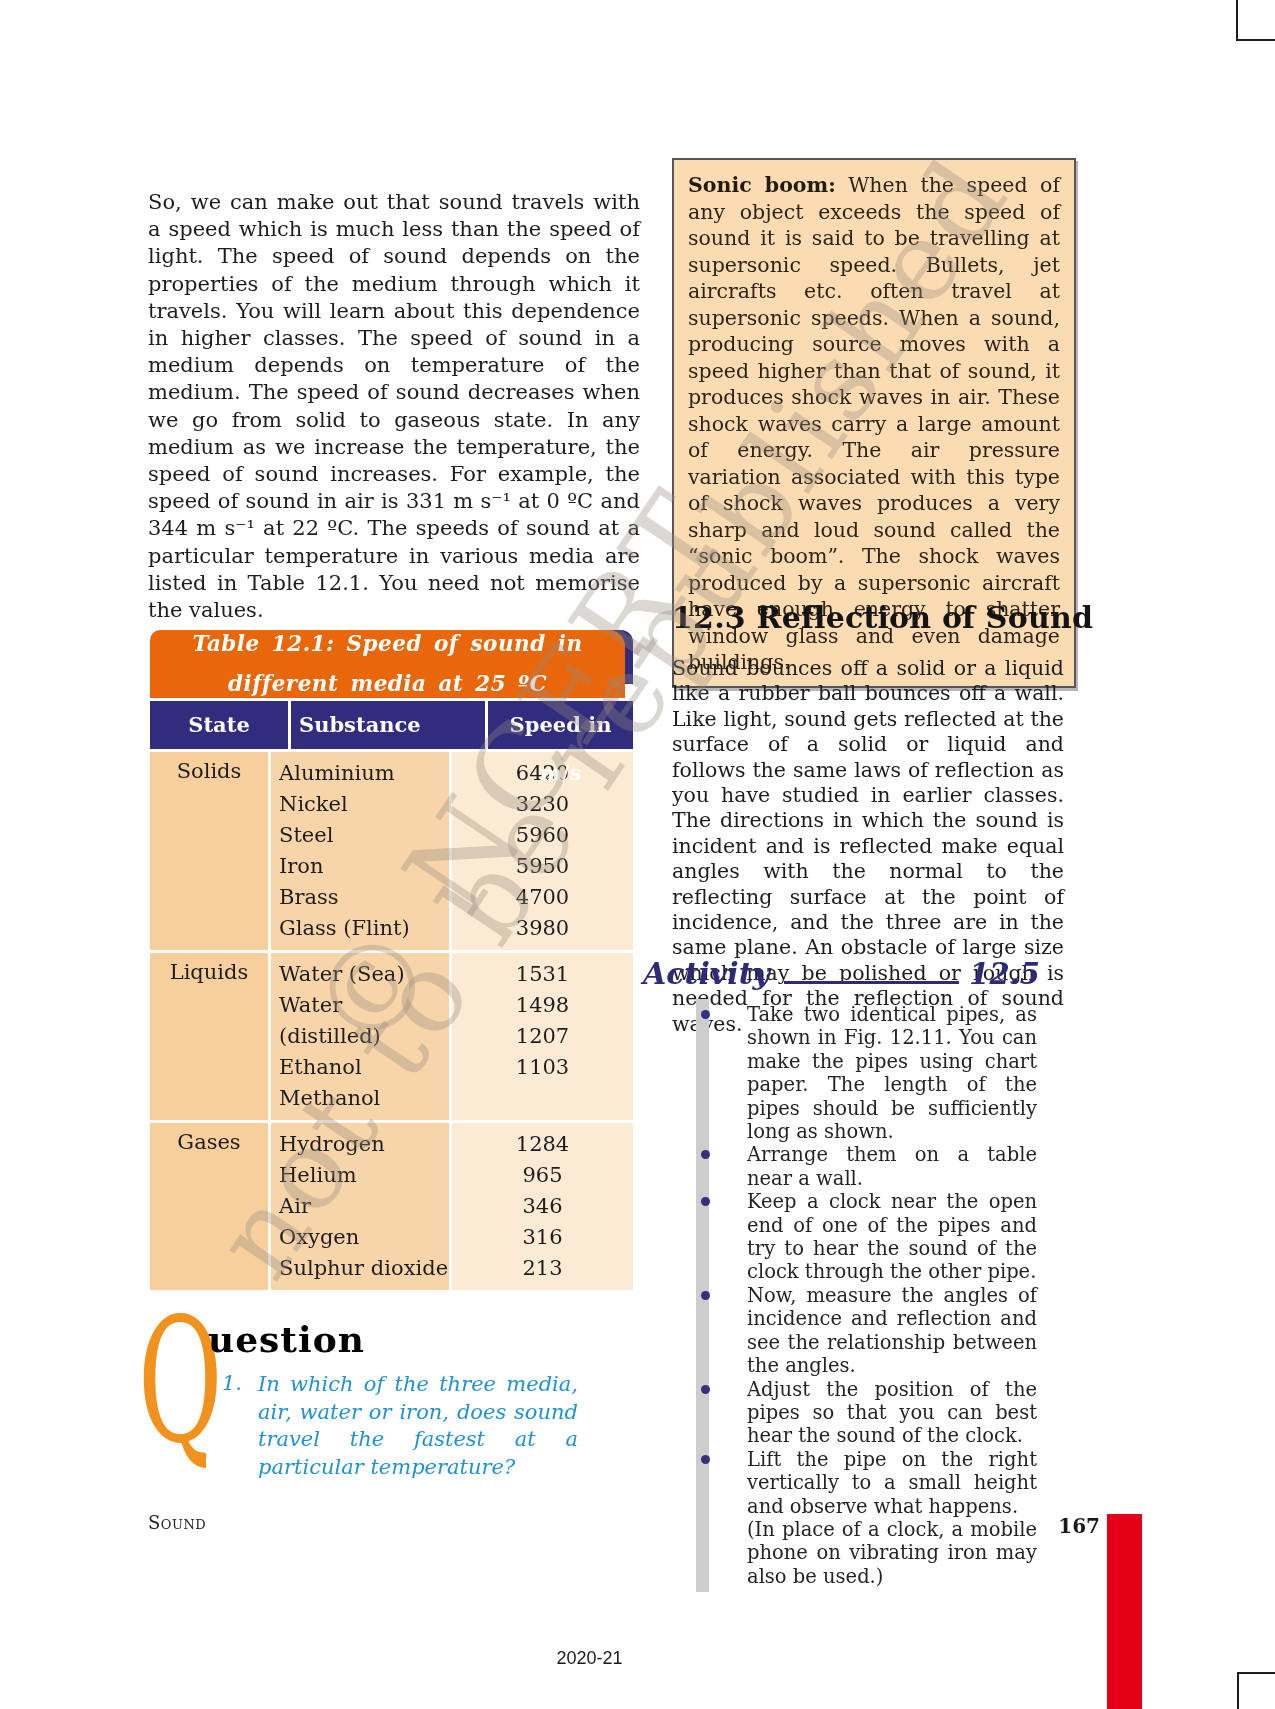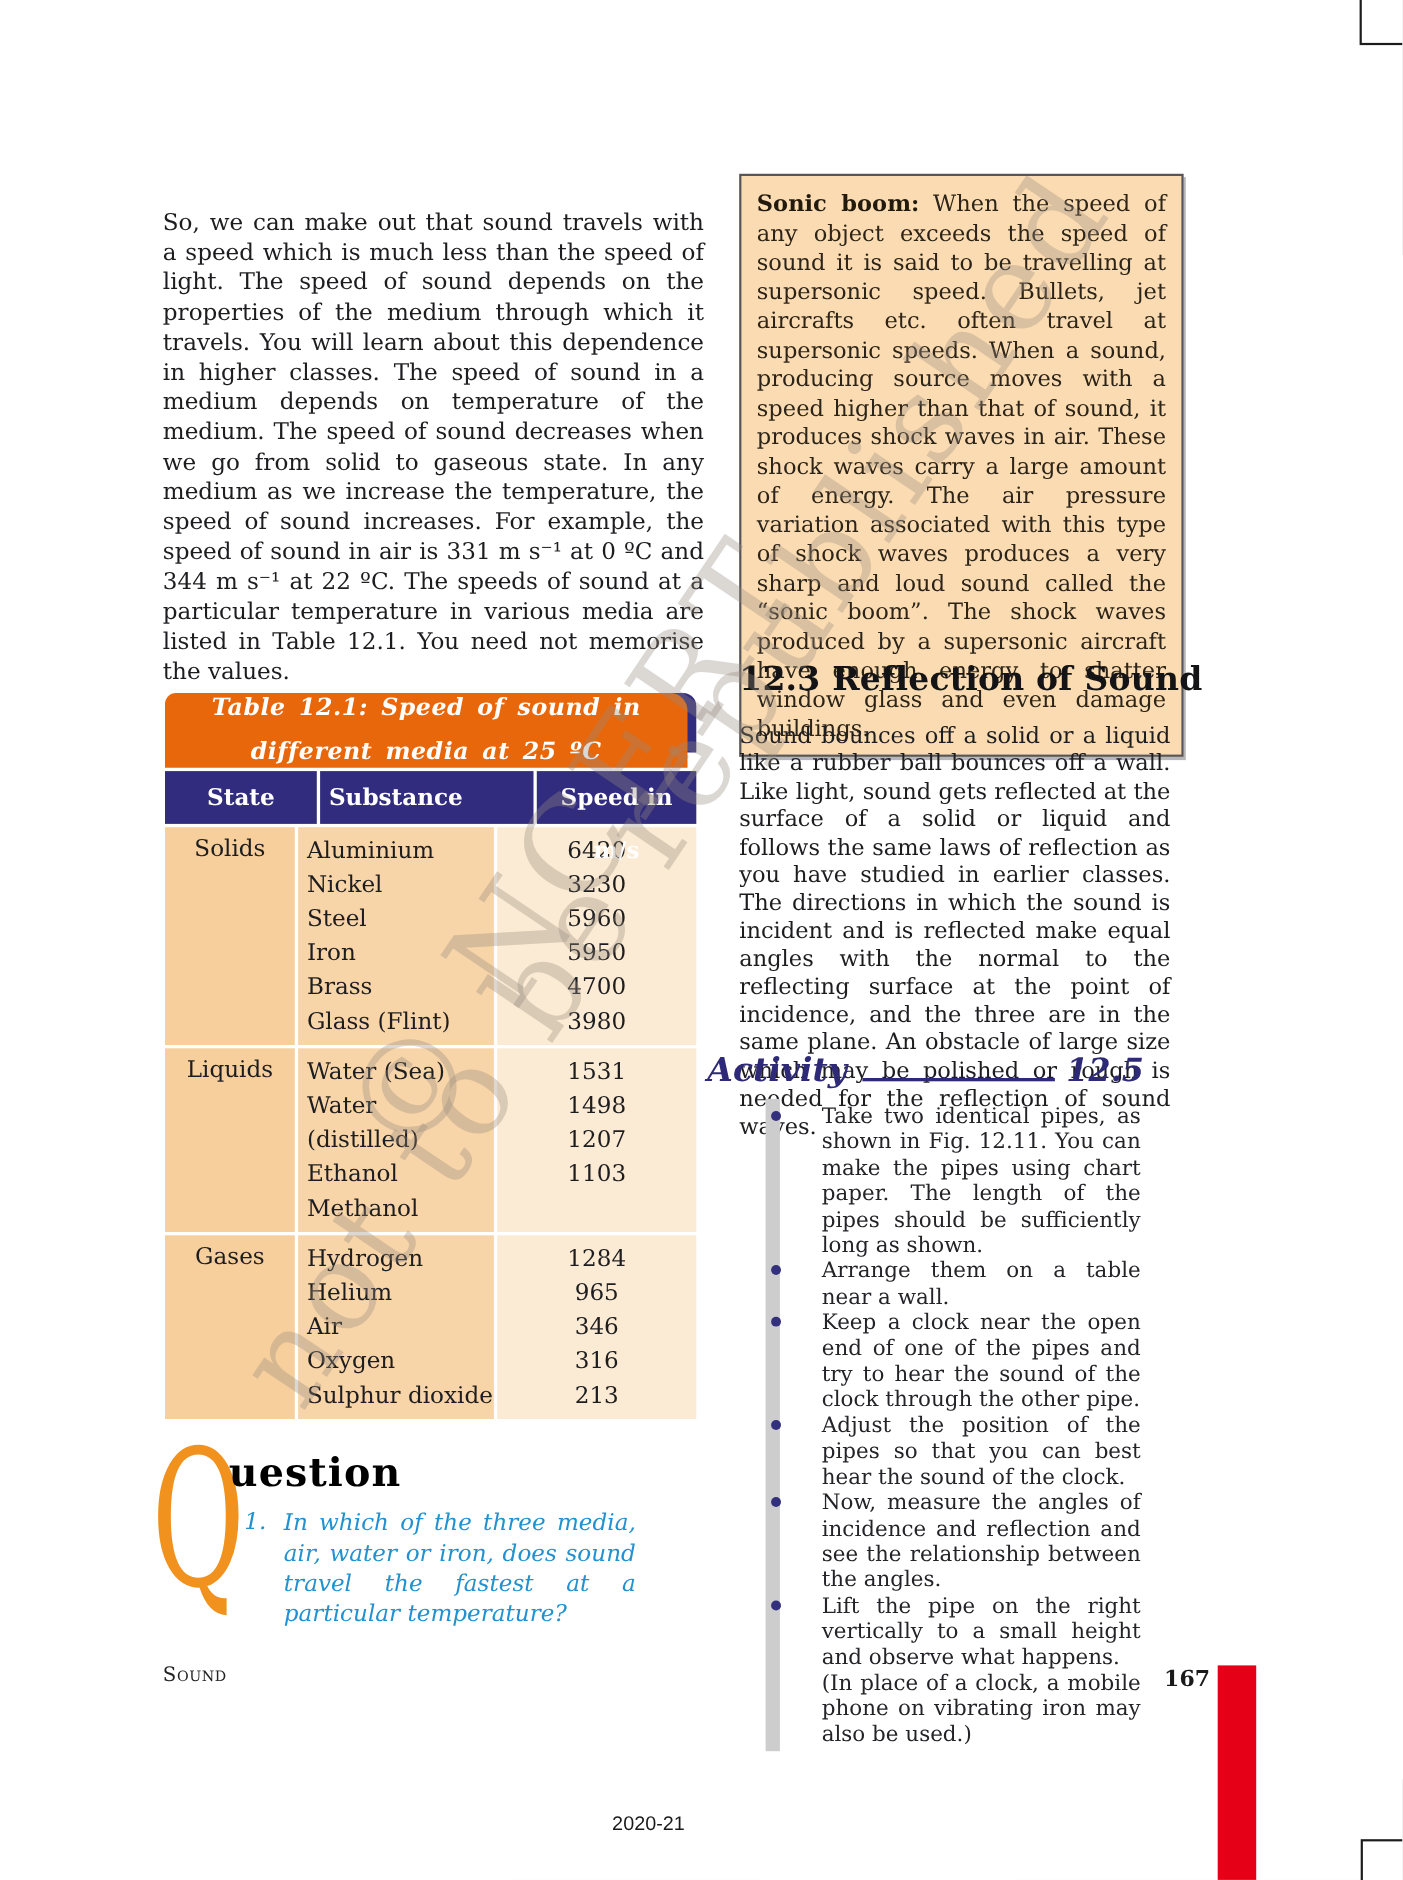--- a/index.html
+++ b/index.html
@@ -200,22 +200,22 @@
   <div class="abs act-head">
     <span class="act-label">Activity</span>
     <span class="act-line"></span>
     <span class="act-num">12.5</span>
   </div>
   <div class="abs act-list">
     <div class="bar"></div>
     <div class="act-item"><span class="dot"></span><span>Take two identical pipes, as shown in Fig. 12.11. You can make the pipes using chart paper. The length of the pipes should be sufficiently long as shown.</span></div>
     <div class="act-item"><span class="dot"></span><span>Arrange them on a table near a wall.</span></div>
     <div class="act-item"><span class="dot"></span><span>Keep a clock near the open end of one of the pipes and try to hear the sound of the clock through the other pipe.</span></div>
+    <div class="act-item"><span class="dot"></span><span>Now, measure the angles of incidence and reflection and see the relationship between the angles.</span></div>
     <div class="act-item"><span class="dot"></span><span>Adjust the position of the pipes so that you can best hear the sound of the clock.</span></div>
-    <div class="act-item"><span class="dot"></span><span>Now, measure the angles of incidence and reflection and see the relationship between the angles.</span></div>
     <div class="act-item"><span class="dot"></span><span>Lift the pipe on the right vertically to a small height and observe what happens.</span></div>
     <div class="act-item"><span>(In place of a clock, a mobile phone on vibrating iron may also be used.)</span></div>
   </div>
 
   <div class="abs foot-chapter">Sound</div>
   <div class="abs foot-page">167</div>
   <div class="abs red-bar"></div>
   <div class="abs foot-year">2020-21</div>
 
   <div class="wm wm1">© NCERT</div>

